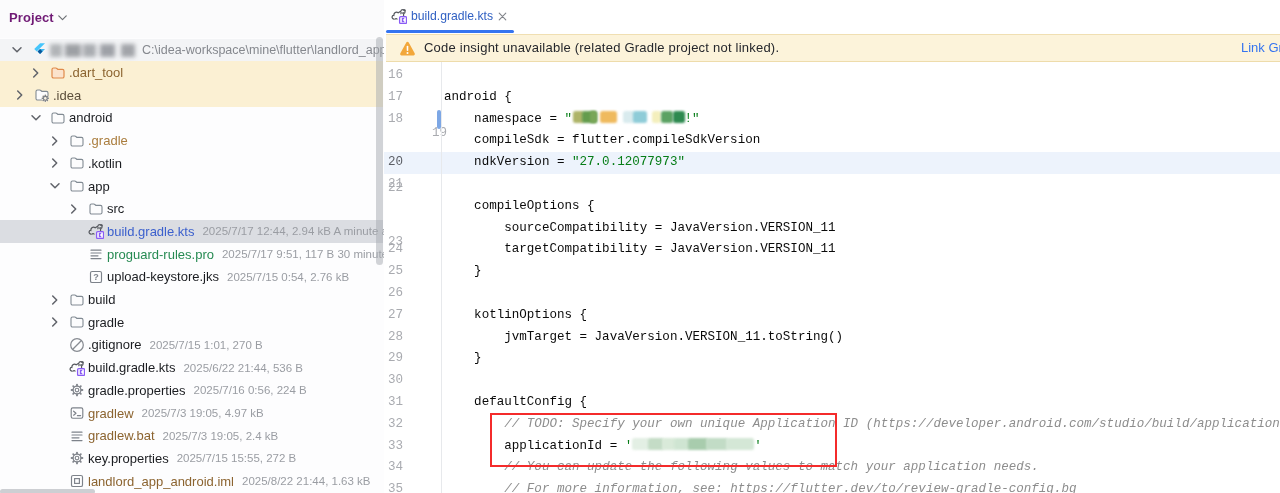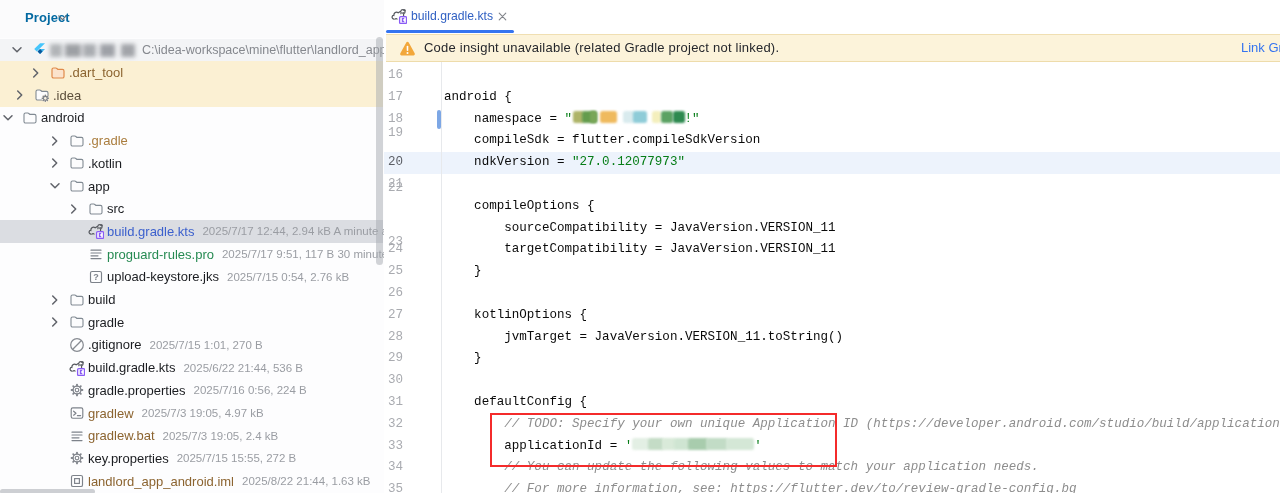--- a/index.html
+++ b/index.html
@@ -2,21 +2,21 @@
 <html><head><meta charset="utf-8">
 <style>
 * { margin:0; padding:0; box-sizing:border-box; }
 html,body { width:1280px; height:493px; overflow:hidden; background:#fff;
   font-family:"Liberation Sans", sans-serif; }
 #root { position:relative; width:1280px; height:493px; }
 
 
 #panel { position:absolute; left:0; top:0; width:384px; height:493px; background:#fdfdfe; overflow:hidden; }
 #phdr { position:absolute; left:0; top:0; width:384px; height:38px; background:#fbfbfc; }
-#phdr .t { position:absolute; left:9px; top:10px; font-size:13px; font-weight:bold; color:#0369a1; letter-spacing:.1px;margin-left:16px; }
+#phdr .t { position:absolute; left:9px; top:10px; font-size:13px; font-weight:bold; color:#701a75; letter-spacing:.1px; }
 #phdr svg { position:absolute; left:55px; top:10px; }
 .trow { position:absolute; left:0; width:383px; height:22.7px; display:flex; align-items:center; white-space:nowrap; }
 .chv { width:16px; height:16px; flex:0 0 16px; margin-right:6px; display:flex; align-items:center; justify-content:center; }
 .tico { width:16px; height:16px; flex:0 0 16px; margin-right:3px; display:flex; align-items:center; justify-content:center; }
 .tname { font-size:13px; color:#1b1d21; }
 .tname.olive { color:#8c6430; }
 .tname.gold  { color:#aa7d3e; }
 .tname.idea  { color:#5c4f3c; }
 .tname.blue  { color:#3c60cd; }
 .tname.green { color:#268a52; }
@@ -100,21 +100,21 @@
             <path d="M2 4.6c0-.9.7-1.6 1.6-1.6h2.1c.5 0 .9.2 1.2.5l.9.9h4.6c.9 0 1.6.7 1.6 1.6v5.4c0 .9-.7 1.6-1.6 1.6H3.6c-.9 0-1.6-.7-1.6-1.6V4.6z" fill="#fcfcfd" stroke="#818a93" stroke-width="1.1"></path>
             <circle cx="11.3" cy="11.3" r="3.6" fill="#fdf6e3"></circle>
             <circle cx="11.3" cy="11.3" r="1.9" fill="none" stroke="#7f838a" stroke-width="1.1"></circle>
             <g stroke="#7f838a" stroke-width="1.5" stroke-linecap="round">
               <path d="M11.3 8.3v.6M11.3 13.7v.6M8.3 11.3h.6M13.7 11.3h.6M9.2 9.2l.45.45M12.95 12.95l.45.45M13.4 9.2l-.45.45M9.65 12.95l-.45.45"></path>
             </g>
           </svg>
         </span>
         <span class="tname idea">.idea</span>
       </div>
-<div class="trow" style="top:106.6px;background:transparent;">
+<div class="trow" style="top:106.6px;background:transparent;padding-left:28.0px">
         <span class="chv">
           <svg width="16" height="16" viewBox="0 0 16 16">
             <path d="M4 5.8 L8 9.8 L12 5.8" fill="none" stroke="#60636a" stroke-width="1.5" stroke-linecap="round" stroke-linejoin="round"></path>
           </svg>
         </span>
         <span class="tico">
           <svg width="16" height="16" viewBox="0 0 16 16">
             <path d="M2 4.6c0-.9.7-1.6 1.6-1.6h2.1c.5 0 .9.2 1.2.5l.9.9h4.6c.9 0 1.6.7 1.6 1.6v5.4c0 .9-.7 1.6-1.6 1.6H3.6c-.9 0-1.6-.7-1.6-1.6V4.6z" fill="#fcfcfd" stroke="#818a93" stroke-width="1.1"></path>
           </svg>
         </span>
@@ -359,21 +359,21 @@
           </svg></span>
         <span class="t">Code insight unavailable (related Gradle project not linked).</span>
         <span class="lnk">Link Gradle project</span>
       </div>
 <div id="codearea">
 <div class="lnum" style="top:3.0px;">16</div>
 <div class="lnum" style="top:24.8px;">17</div>
 <div class="cl" style="top:24.8px">android {</div>
 <div class="lnum" style="top:46.6px;">18</div>
 <div class="cl" style="top:46.6px">    namespace = <span class="str">"</span><span class="cen" style="width:112.5px"><i style="left:1px;width:11px;background:#aeb468"></i><i style="left:10px;width:15px;background:#649c4d"></i><i style="left:18px;width:7px;background:#79a658"></i><i style="left:28px;width:17px;background:#efba5e"></i><i style="left:50.5px;width:12px;background:#d9ebee"></i><i style="left:61px;width:14px;background:#8fccd8"></i><i style="left:80px;width:8.5px;background:#f4efbd"></i><i style="left:88.5px;width:12.5px;background:#5ba263"></i><i style="left:101px;width:11.5px;background:#2e8a50"></i></span><span class="str">!"</span></div>
-<div class="lnum" style="top:61px;">19</div>
+<div class="lnum" style="top:61px;margin-left:44px;">19</div>
 <div class="cl" style="top:68.4px">    compileSdk = flutter.compileSdkVersion</div>
 <div class="caretline" style="top:90.2px"></div>
 <div class="lnum" style="top:90.2px;color:#5c5f66;text-align:right;">20</div>
 <div class="cl" style="top:90.2px">    ndkVersion = <span class="str">"27.0.12077973"</span></div>
 <div class="lnum" style="top:112.0px;">21</div>
 <div class="lnum" style="top:116px;">22</div>
 <div class="cl" style="top:133.8px">    compileOptions {</div>
 <div class="lnum" style="top:170px;">23</div>
 <div class="cl" style="top:155.6px">        sourceCompatibility = JavaVersion.VERSION_11</div>
 <div class="lnum" style="top:177.4px;">24</div>

